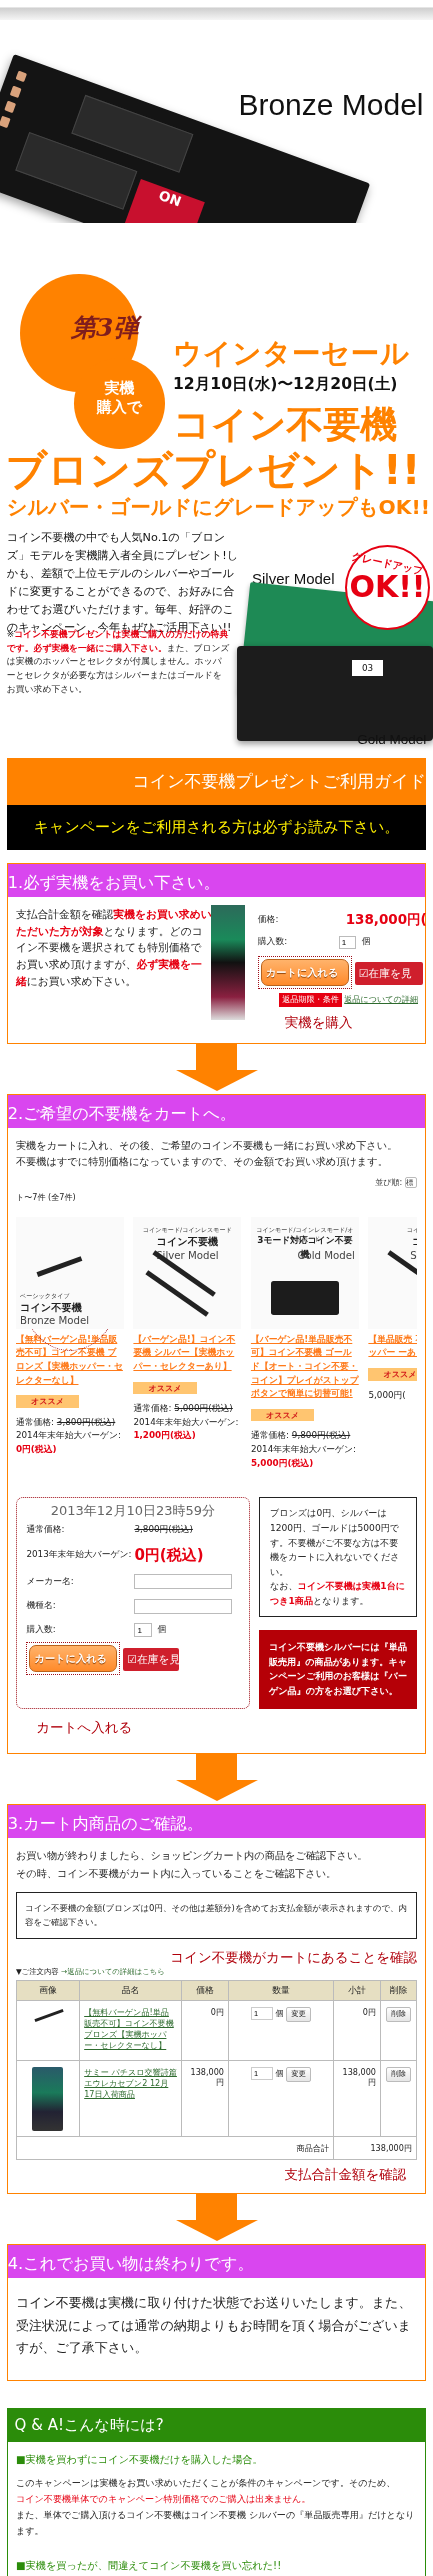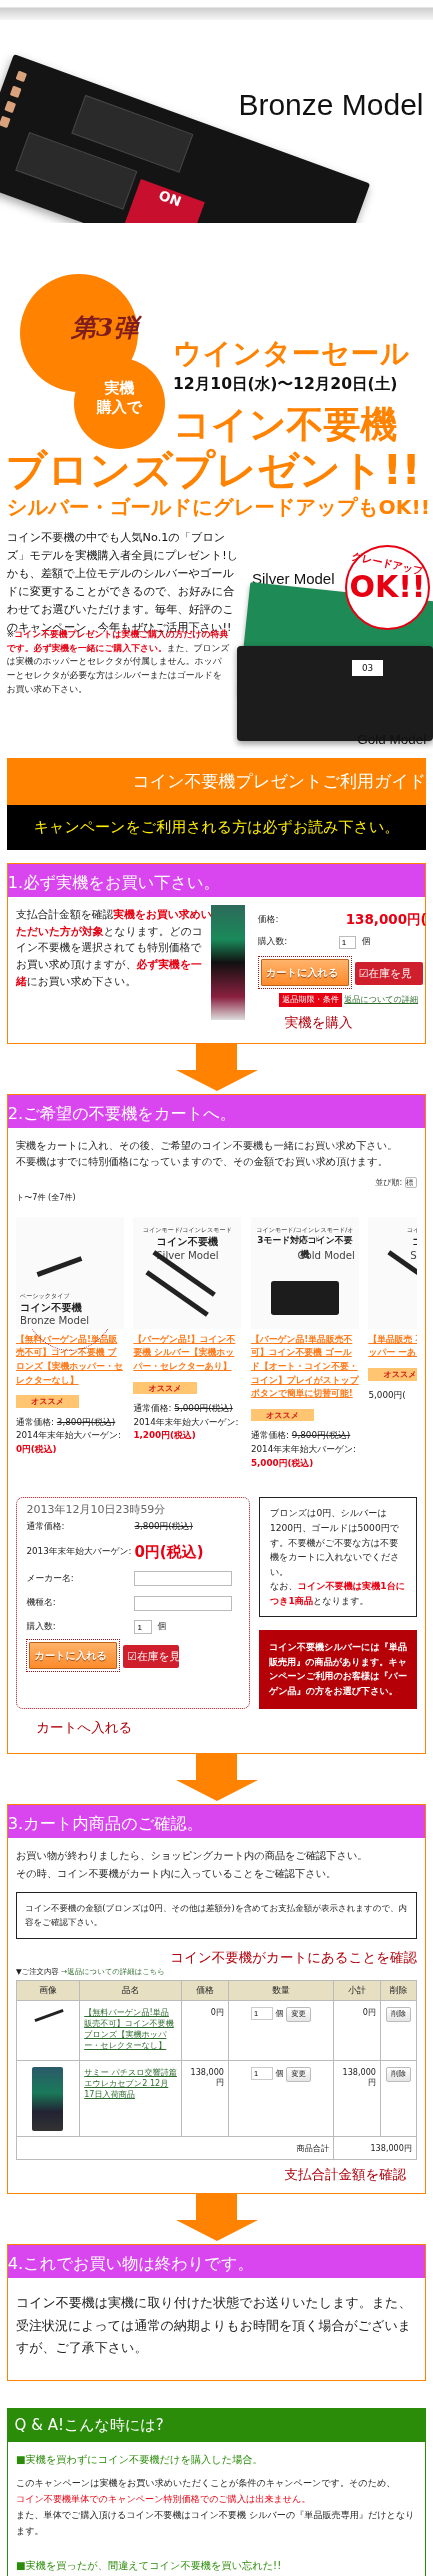--- a/index.html
+++ b/index.html
@@ -41,21 +41,21 @@
 .arrow{position:relative;width:81px;height:43px;margin:0 auto}
 .arrow .shaft{position:absolute;left:20.3px;top:0;width:41px;height:27px;background:#ff8200}
 .arrow .head{position:absolute;left:0;top:26px;width:0;height:0;border-left:41px solid transparent;border-right:41px solid transparent;border-top:21.7px solid #ff8200}
 .red{color:#e60012}
 .s1-text{width:196px;font-size:10.8px;line-height:1.55}
 .s1-img{position:absolute;left:203px;top:8.1px;width:34px;height:115px;background:linear-gradient(#2c6a5a,#1a8a5a 30%,#111 50%,#8a2040 80%,#ddd)}
 .s1-panel{position:absolute;left:250px;top:13.5px;width:169px;font-size:8.8px}
 .price-row{display:flex;justify-content:space-between;align-items:center;margin-bottom:6.8px}
 .big-price{color:#e60012;font-size:13.5px;font-weight:bold}
 .qty{width:17.6px;height:13.5px;border:0.7px solid #bbb;font-size:8.1px;padding-left:2px;margin-right:5.4px;background:#fff}
-.cart-btn{display:inline-block;width:88px;height:27px;border-radius:1px;background:linear-gradient(#ffb36b,#ff8a2a);border:0.7px solid #b9621c;color:#fff;font-weight:bold;font-size:10.2px;line-height:26px;padding-left:4.1px;text-shadow:0 0.7px 0.7px #8a3e00}
+.cart-btn{display:inline-block;width:88px;height:27px;border-radius:7px;background:linear-gradient(#ffb36b,#ff8a2a);border:0.7px solid #b9621c;color:#fff;font-weight:bold;font-size:10.2px;line-height:26px;padding-left:4.1px;text-shadow:0 0.7px 0.7px #8a3e00}
 .stock-btn{display:inline-block;width:68px;height:23px;border-radius:2px;background:#cf1f2c;color:#fff;font-size:10.8px;line-height:23px;padding-left:4.1px;white-space:nowrap;overflow:hidden;vertical-align:middle}
 .dashed{border:1.4px dotted #a0101a;padding:2px;display:inline-block}
 .ret-tag{display:inline-block;background:#e60012;color:#fff;font-size:8.1px;padding:1.4px 2.7px}
 .ret-link{color:#2e6b2e;text-decoration:underline;font-size:8.1px;margin-left:2.7px}
 .buy-label{font-size:13.5px;color:#b0000b;margin:6.8px 0 0 27px}
 .s2-intro{font-size:10.2px;line-height:1.6;margin-bottom:6.8px}
 .sortbar{display:flex;justify-content:space-between;font-size:8.1px;color:#333;margin-top:4.1px}
 .sort-select{display:inline-block;width:12.2px;height:10.8px;border:0.7px solid #bbb;border-radius:2px;font-size:7.4px;overflow:hidden;vertical-align:middle}
 .products{display:flex;gap:9.5px;margin-top:13.5px;overflow:hidden;position:relative}
 .product{flex:0 0 108px;font-size:8.8px;line-height:1.55}
@@ -246,21 +246,21 @@
           <div class="cable"></div>
         </div>
         <a>【単品販売 不要機 シ 機ホッパー ーあり】</a><br>
         <span class="osusume">オススメ</span><br>
         <span>5,000円(</span>
       </div>
     </div>
 
     <div class="s2-lower">
       <div class="detail-box">
-        <div style="text-align:left;font-size:11px;color:#666;margin-top:-9.5px;margin-bottom:4.1px">2013年12月10日23時59分</div>
+        <div style="text-align:center;font-size:13px;color:#666;margin-top:-9.5px;margin-bottom:4.1px">2013年12月10日23時59分</div>
         <div class="detail-grid">
           <span>通常価格:</span>
             <span class="strike">3,800円(税込)</span>
           <span>2013年末年始大バーゲン:</span>
             <span class="sale" style="font-size:15px">0円(税込)</span>
           <span>メーカー名:</span>
             <input class="text-input" value="" style="">
           <span>機種名:</span>
             <input class="text-input" value="" style="">
           <span>購入数:</span>

